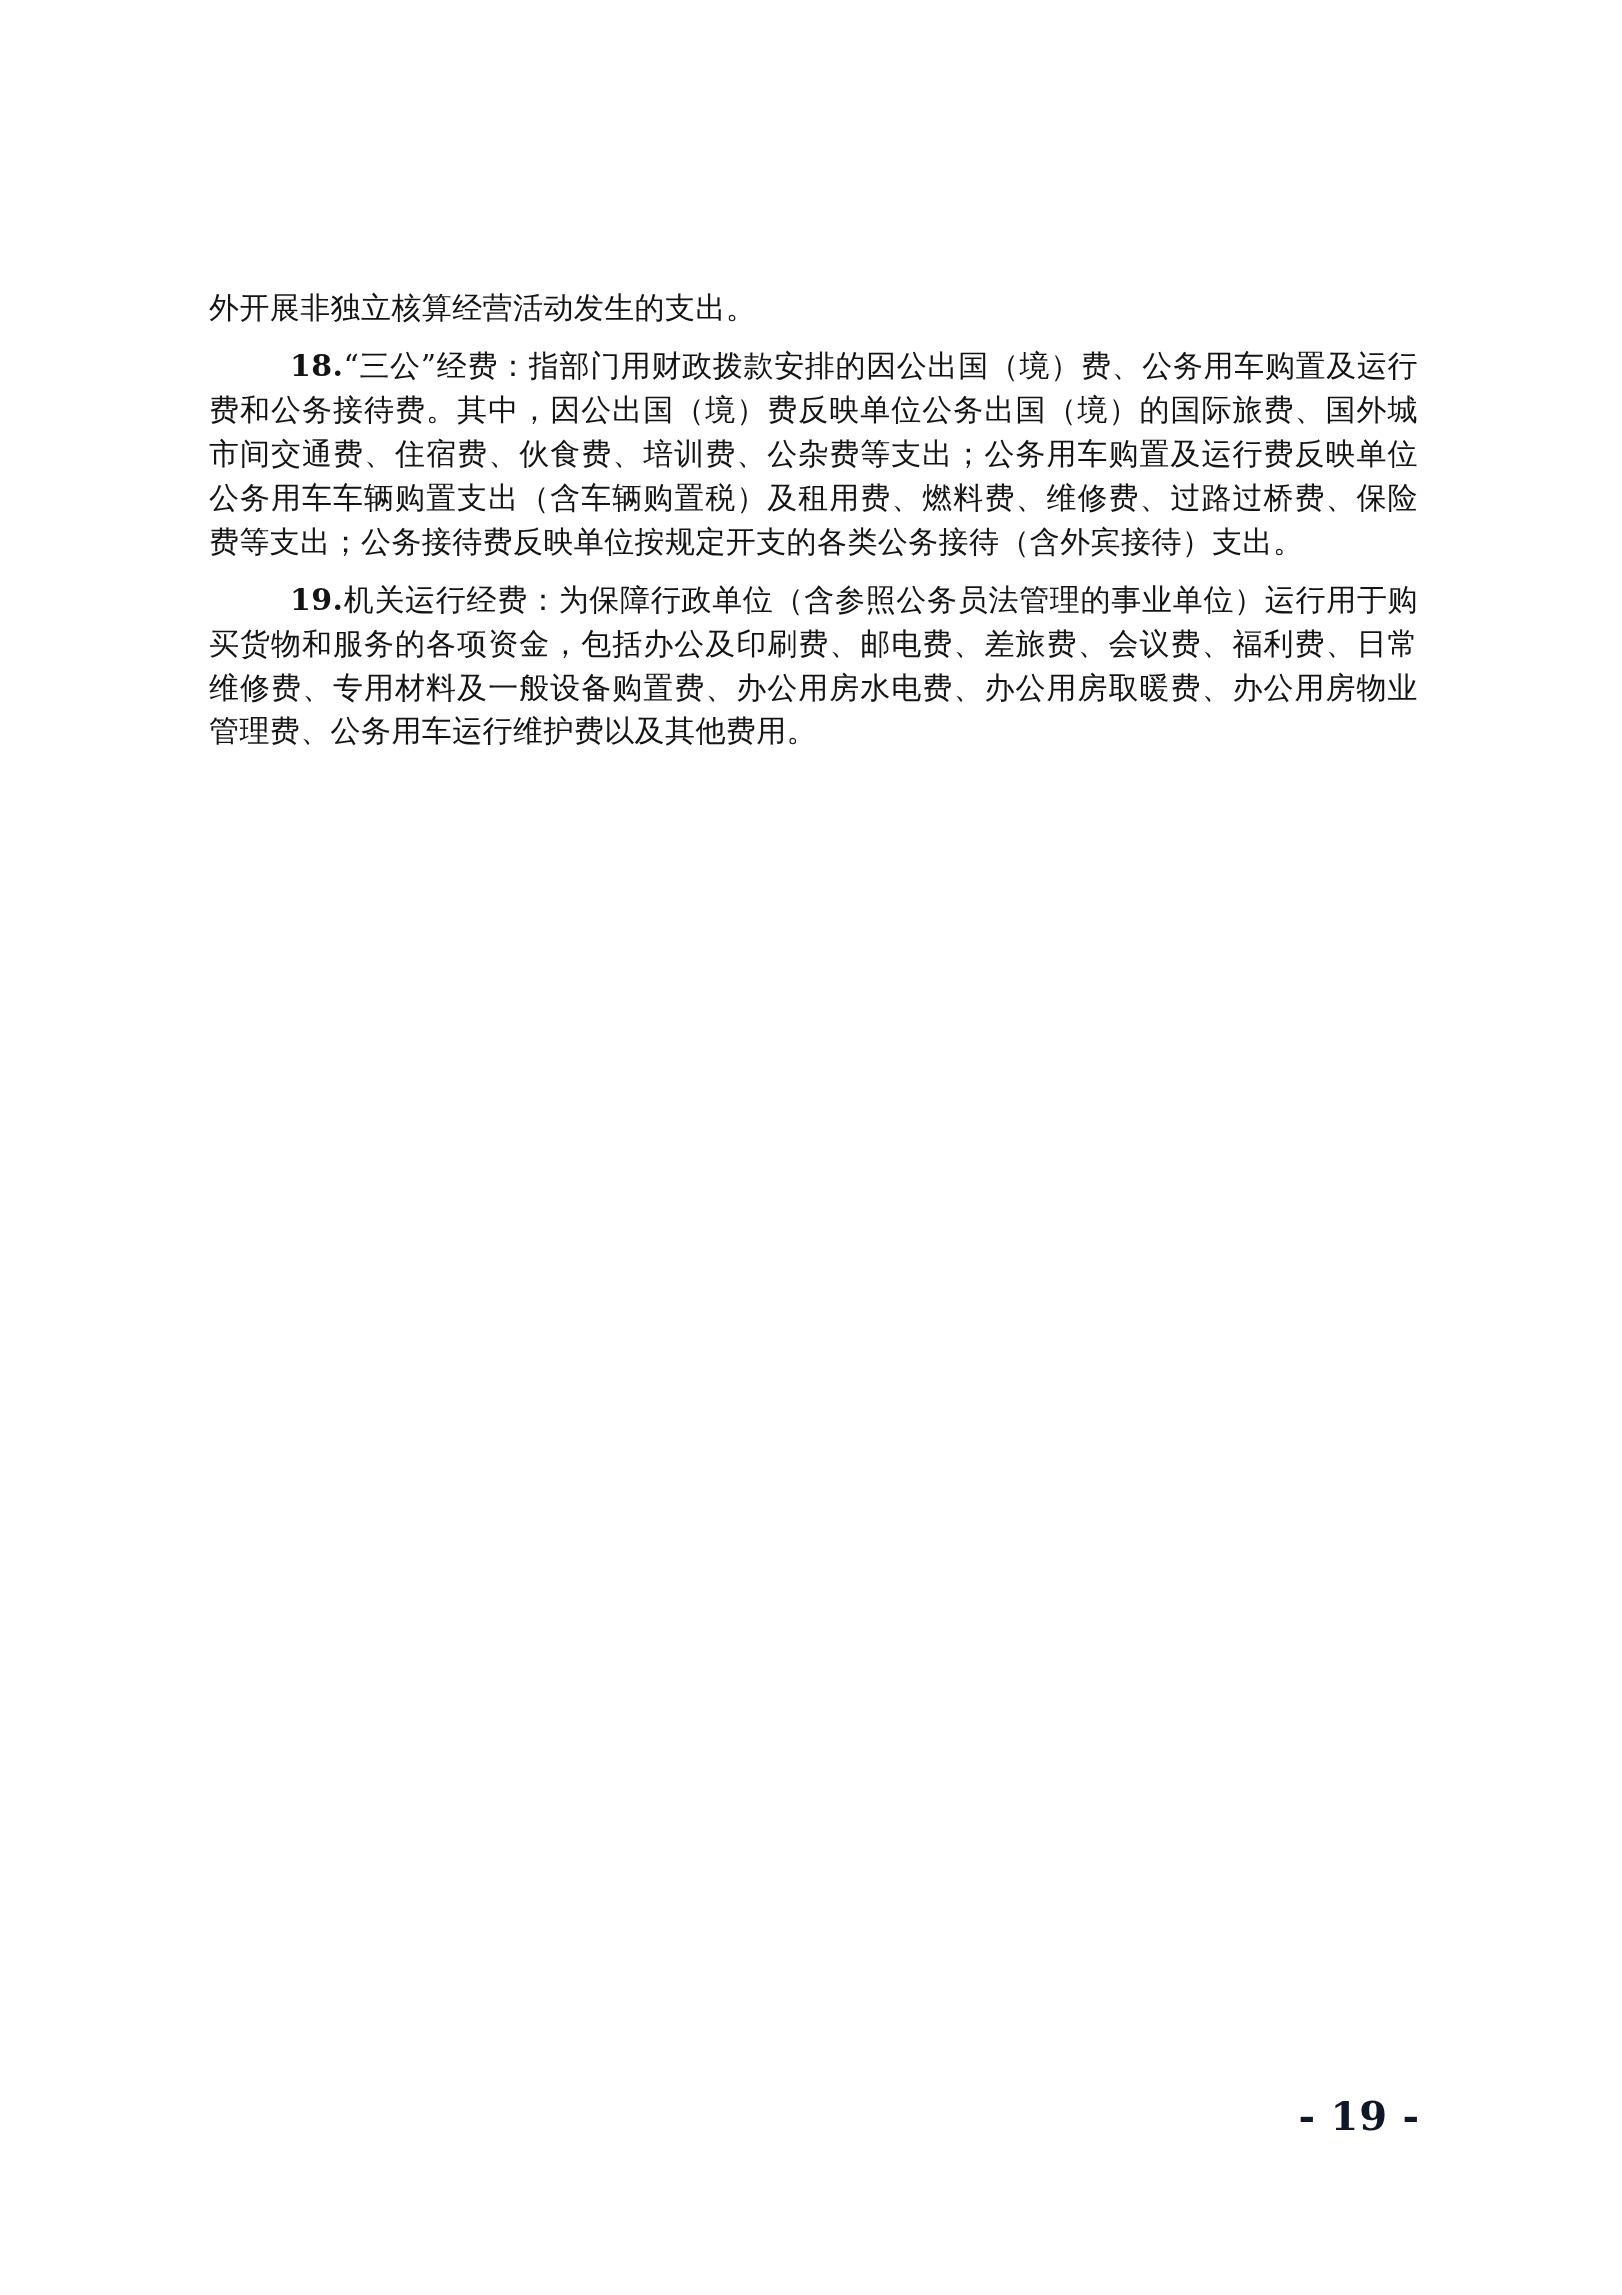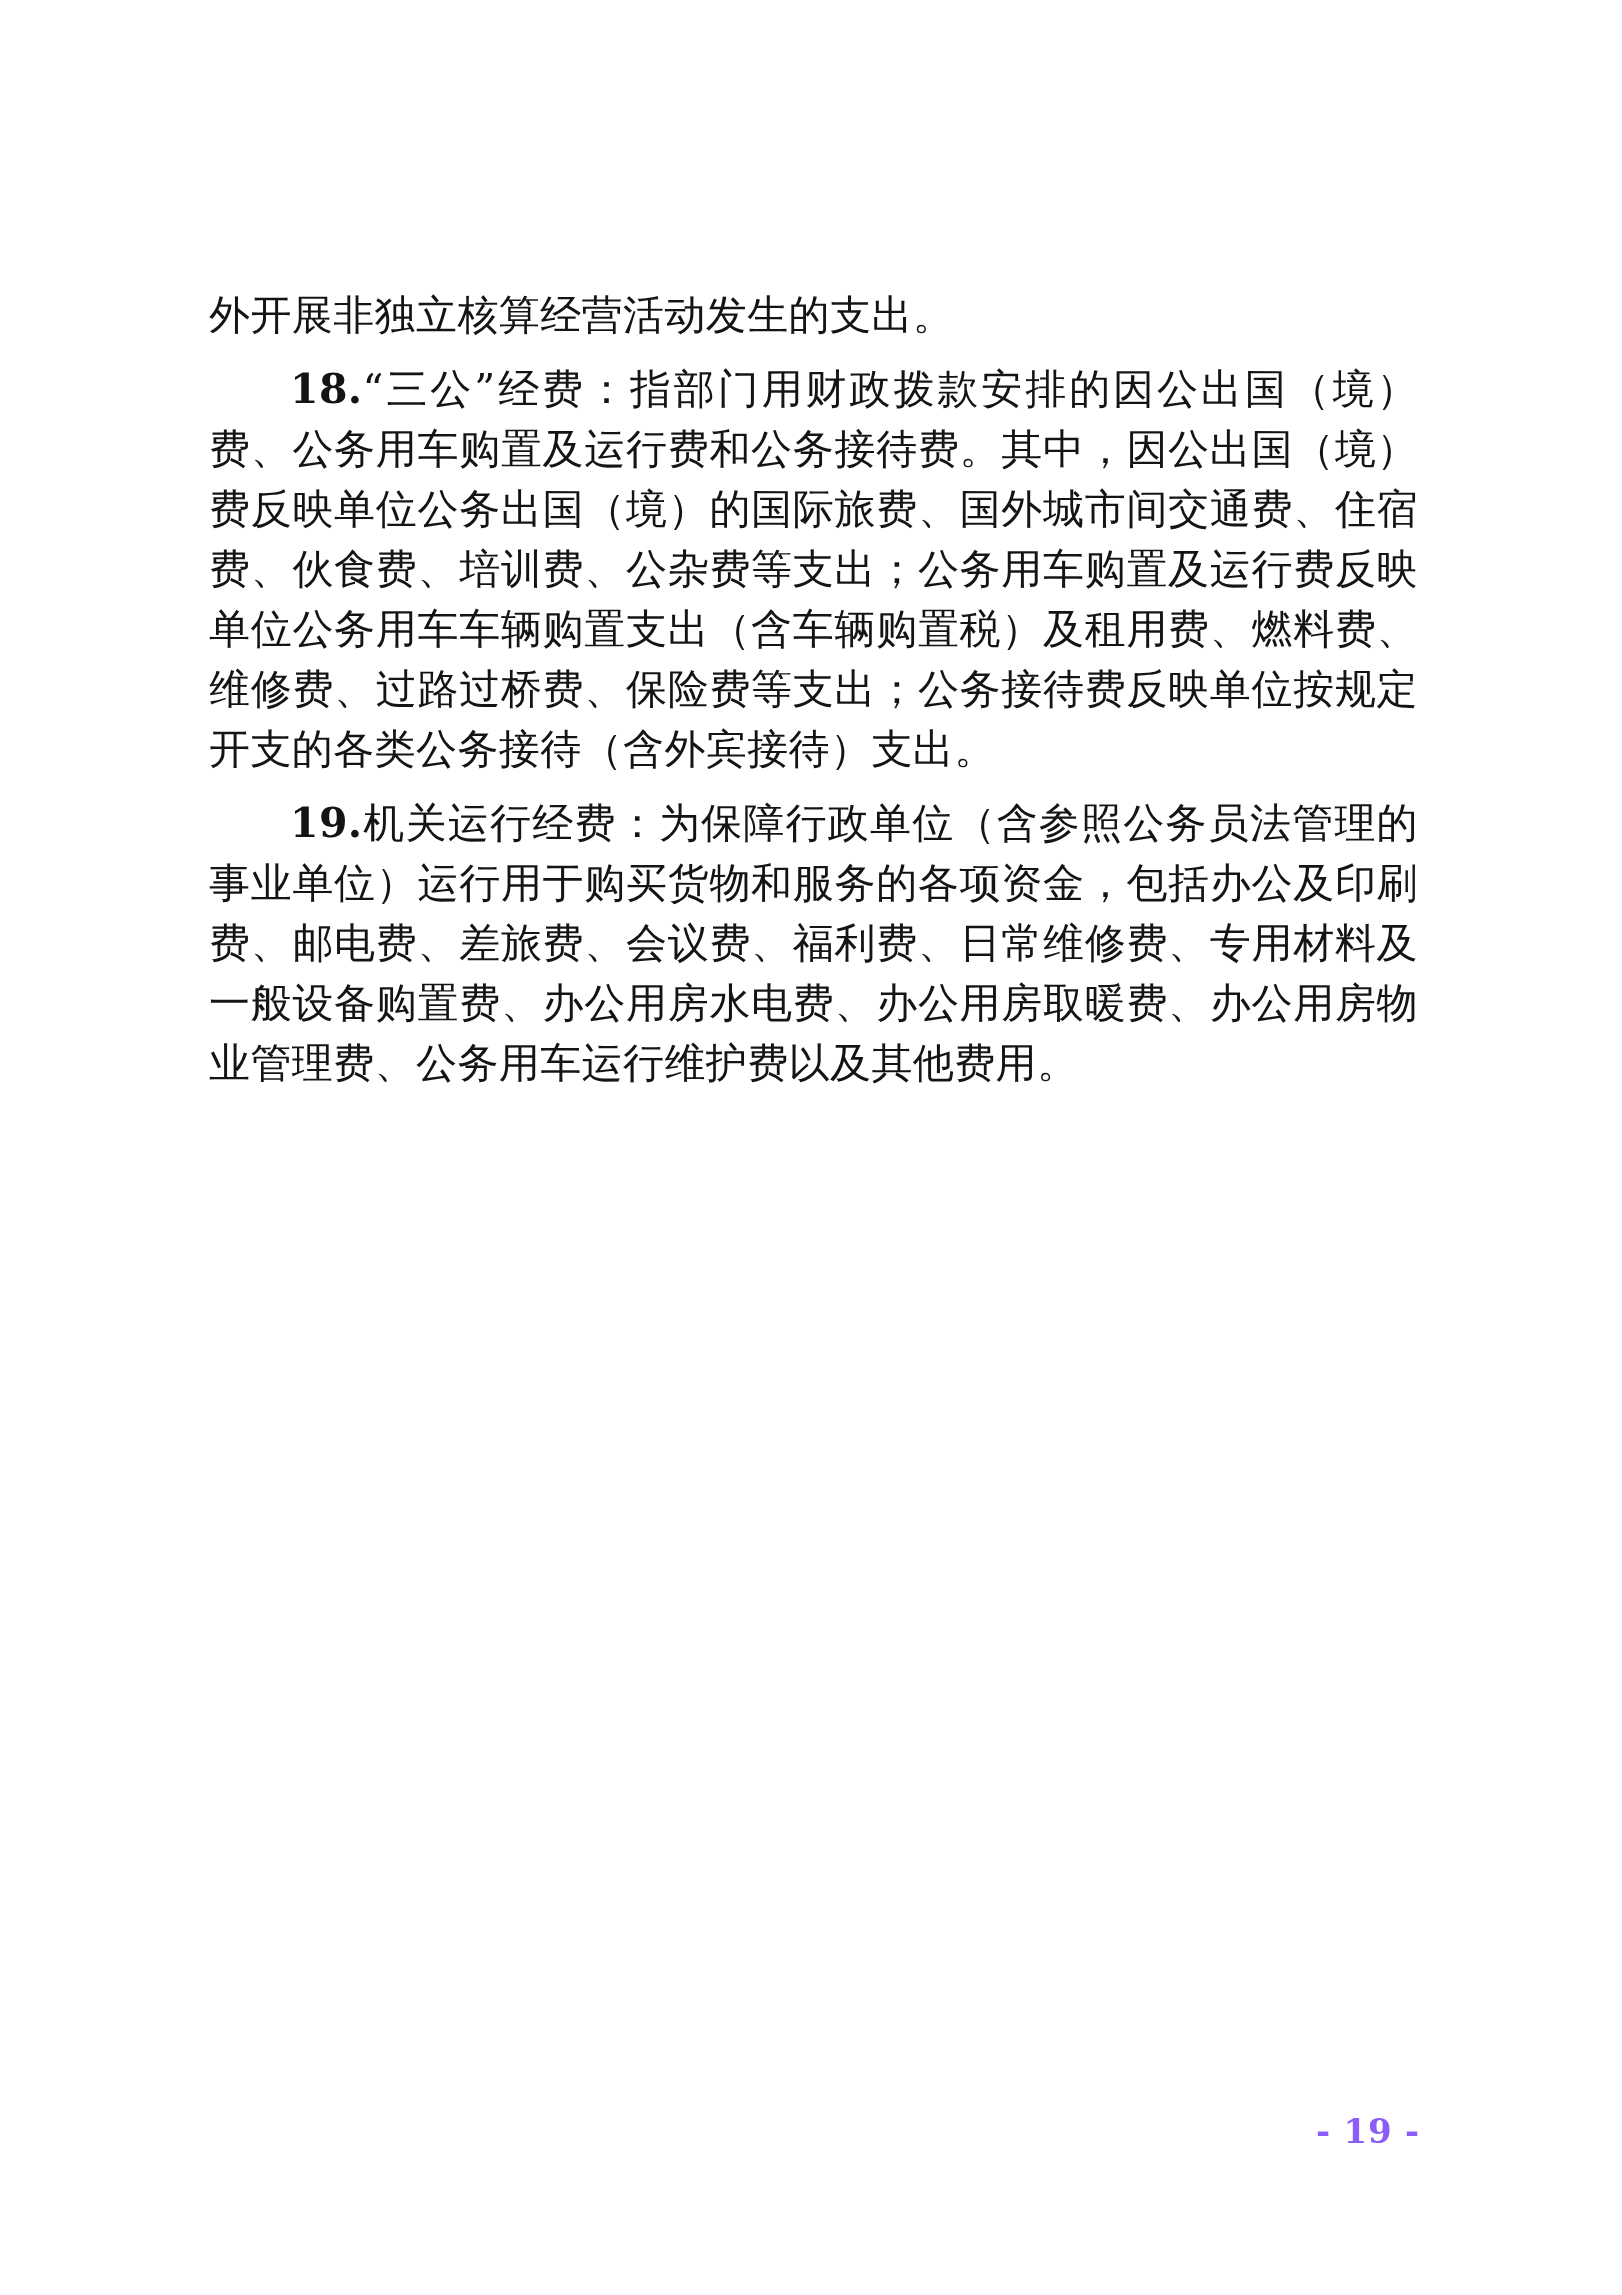--- a/index.html
+++ b/index.html
@@ -17,44 +17,44 @@
     color: #1a1a1a;
     overflow: hidden;
   }
   .content {
     position: absolute;
     left: 209px;
     top: 286px;
     width: 1209px;
   }
   .para {
-    font-size: 41px;
+    font-size: 30px;
     line-height: 1.46;
     letter-spacing: 0.4px;
     text-align: justify;
     text-justify: inter-character;
     margin: 0 0 14.6px 0;
     color: #141414;
   }
   .para.indent {
     text-indent: 81px;
   }
   .para.gap {
     margin-top: 7px;
   }
   .num {
     font-weight: bold;
   }
   .page-number {
     position: absolute;
     right: 203px;
-    bottom: 144px;
-    font-size: 34px;
+    bottom: 156px;
+    font-size: 40px;
     font-weight: bold;
-    color: #8b5cf6;
+    color: #0f172a;
     letter-spacing: 0.8px;
     font-family: "DejaVu Serif", "Liberation Serif", serif;
   }
 </style>
 </head>
 <body>
 
 <div class="page">
 
   <div class="content">

